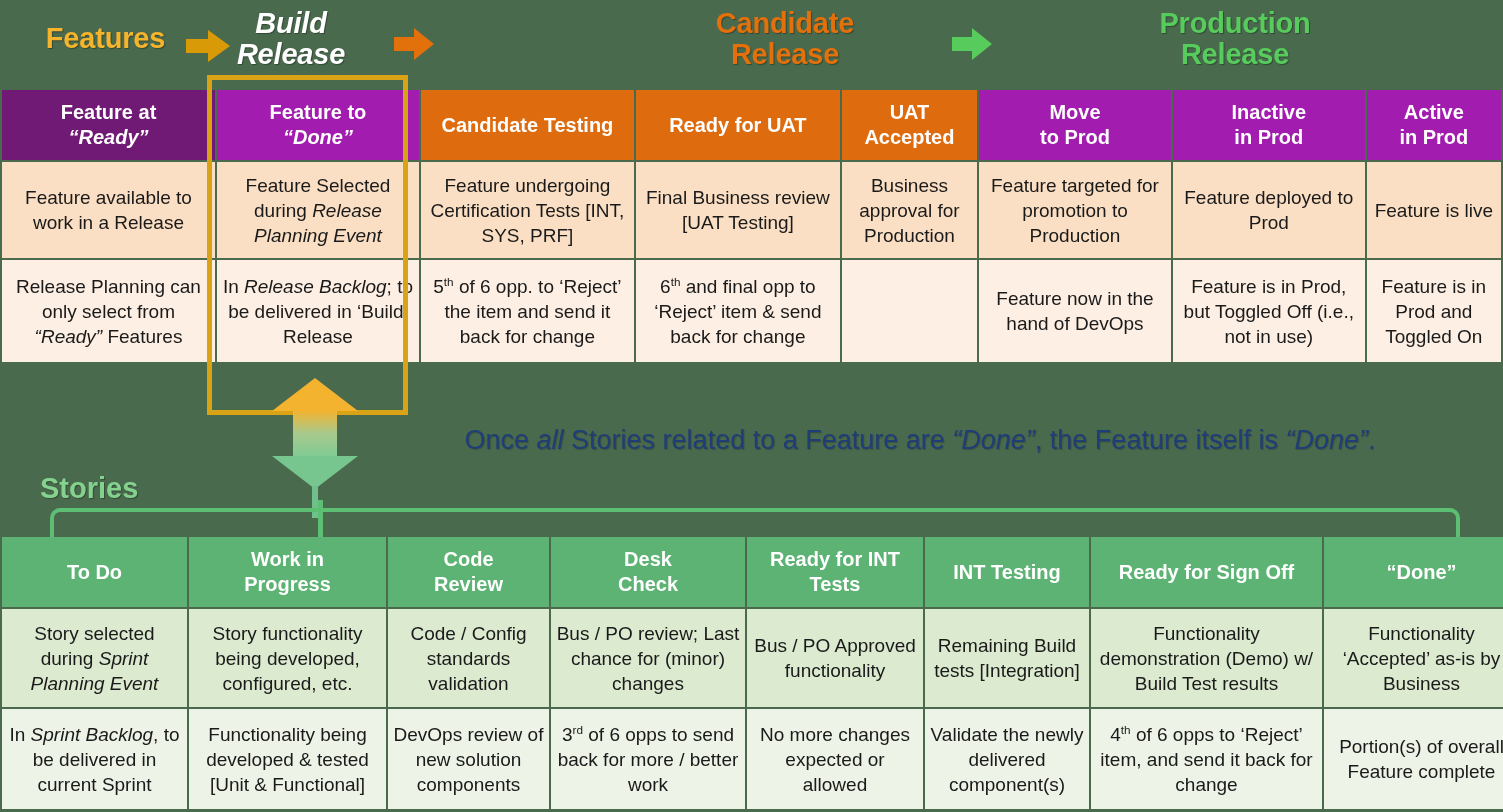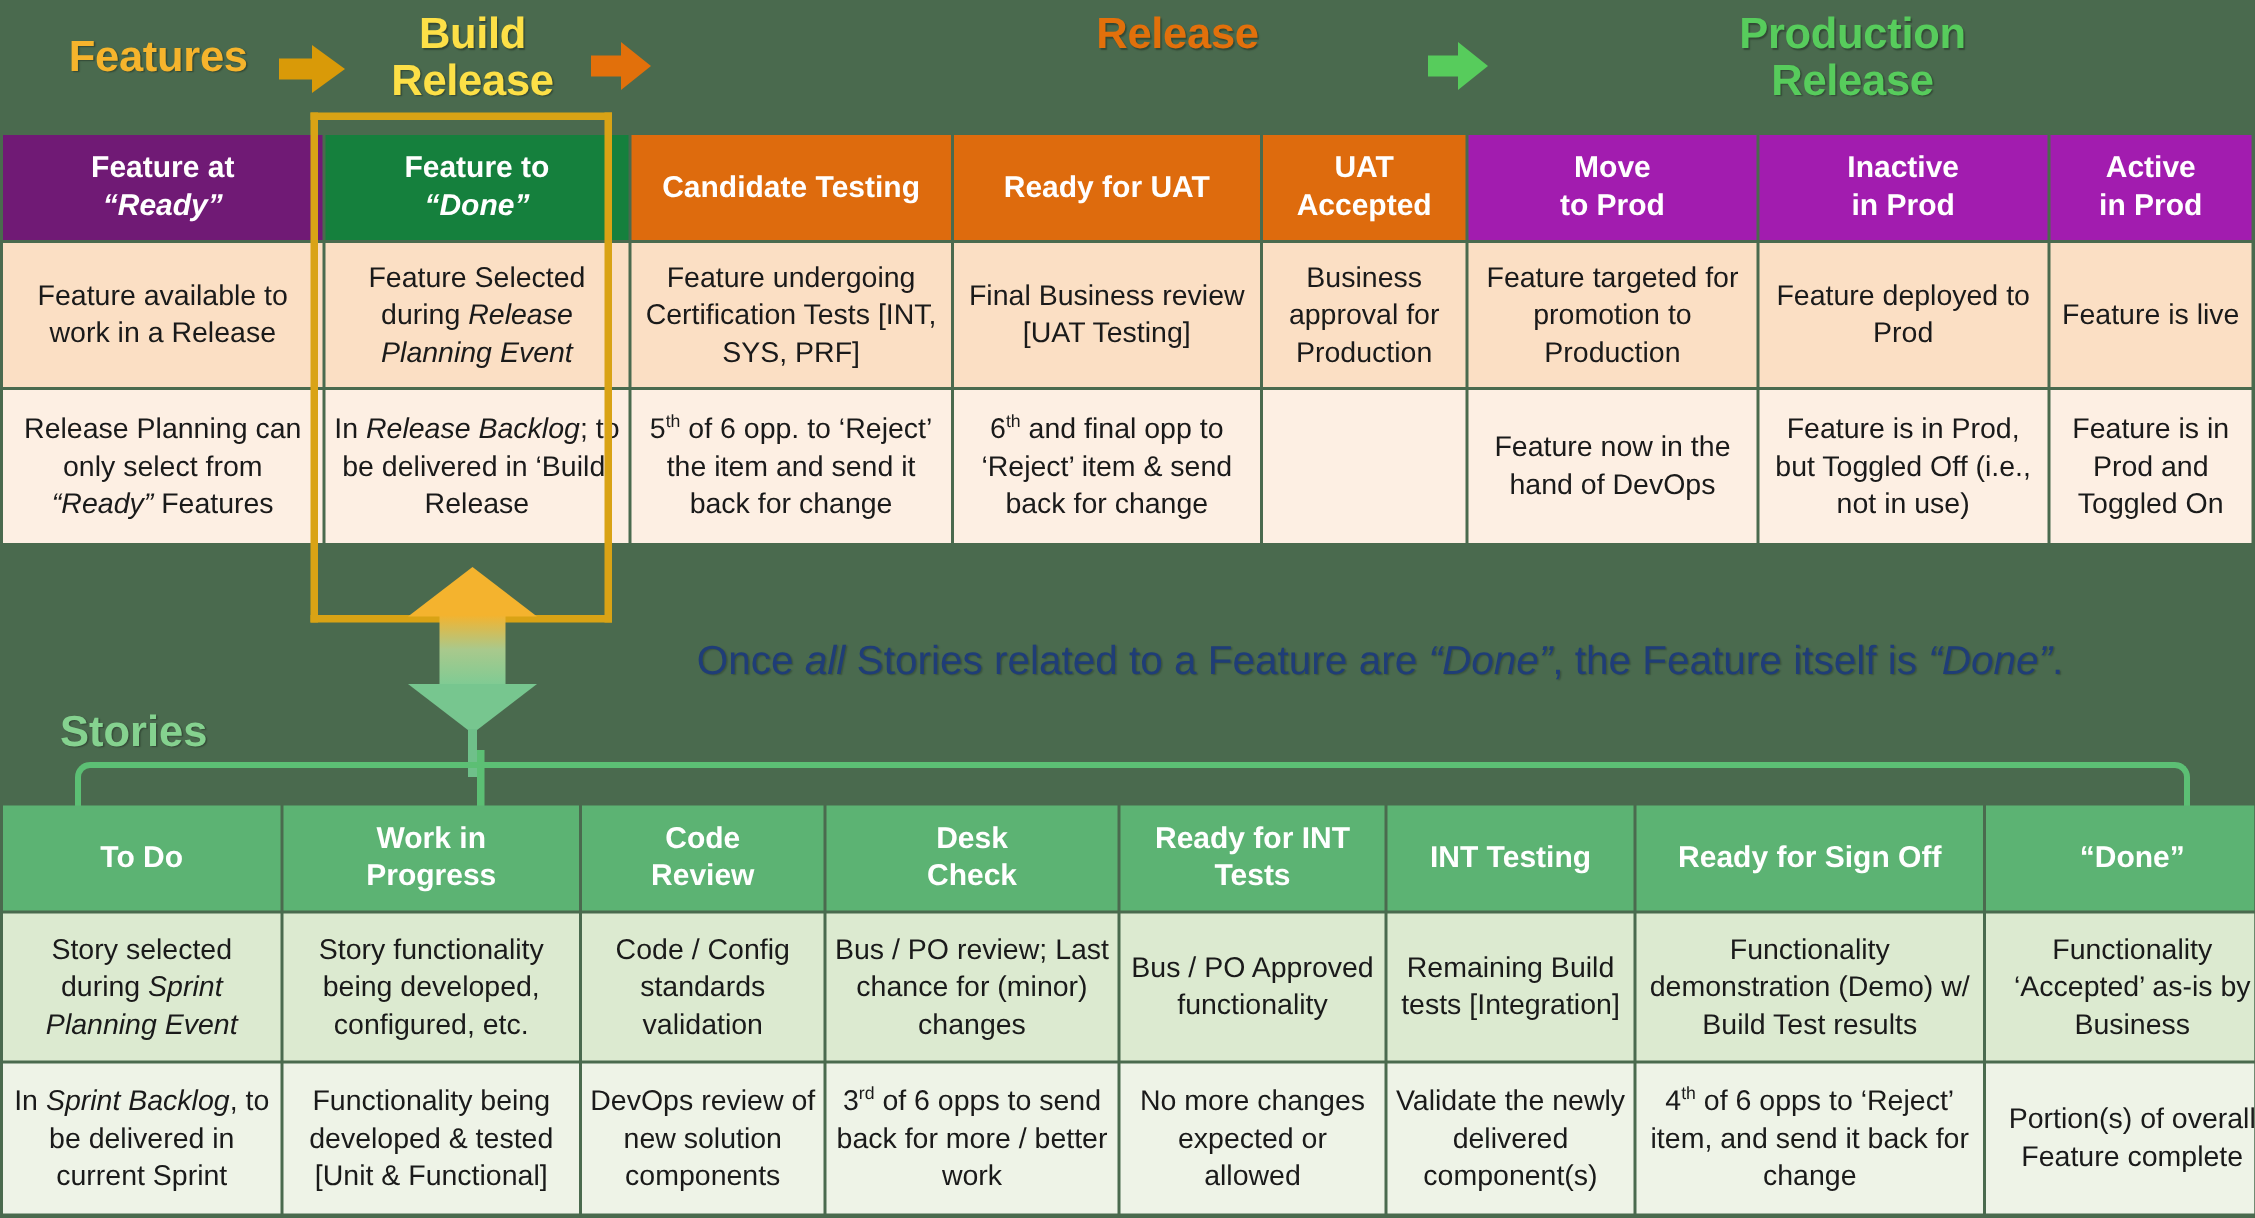--- a/index.html
+++ b/index.html
@@ -26,21 +26,21 @@
   .phase-label {
     position: absolute;
     font-weight: bold;
     font-size: 29px;
     line-height: 31px;
     text-align: center;
     letter-spacing: -0.2px;
     text-shadow: 1px 1px 1px rgba(0,0,0,0.32);
   }
   .ph-features { left: 8px; top: 23px; width: 195px; color: #f6b42c; }
-  .ph-build    { left: 235px; top: 8px; width: 160px; color: #fde047; }
+  .ph-build    { left: 211px; top: 8px; width: 160px; color: #ffffff; font-style: italic; }
   .ph-candidate{ left: 640px; top: 8px; width: 290px; color: #e2700b; }
   .ph-prod     { left: 1050px; top: 8px; width: 370px; color: #57cc5c; }
 
   
   .arrow-right {
     position: absolute;
     width: 0; height: 0;
   }
   .ar-body {
     position: absolute;
@@ -83,21 +83,21 @@
     width: 1503px;
   }
   #top-table .hdr {
     color: #ffffff;
     font-weight: bold;
     font-size: 20px;
     line-height: 25px;
     height: 70px;
   }
   #top-table .hdr.amber   { background: #701a75; }
-  #top-table .hdr.gold    { background: #15803d; }
+  #top-table .hdr.gold    { background: #a21caf; }
   #top-table .hdr.orange  { background: #de6b0d; }
   #top-table .hdr.green   { background: #a21caf; }
   #top-table .body1 td {
     background: #fbdfc4;
     color: #1a1a1a;
     font-size: 19px;
     line-height: 25px;
     height: 96px;
   }
   #top-table .body2 td {
@@ -260,20 +260,21 @@
       <div>Build</div>
       <div>Release</div>
     </div>
 
     <div class="arrow-right arrow-b">
       <div class="ar-body"></div>
         <div class="ar-head"></div>
     </div>
 
     <div class="phase-label ph-candidate">
+      <div>Candidate</div>
       <div>Release</div>
     </div>
 
     <div class="arrow-right arrow-c">
       <div class="ar-body"></div>
         <div class="ar-head"></div>
     </div>
 
     <div class="phase-label ph-prod">
       <div>Production</div>

